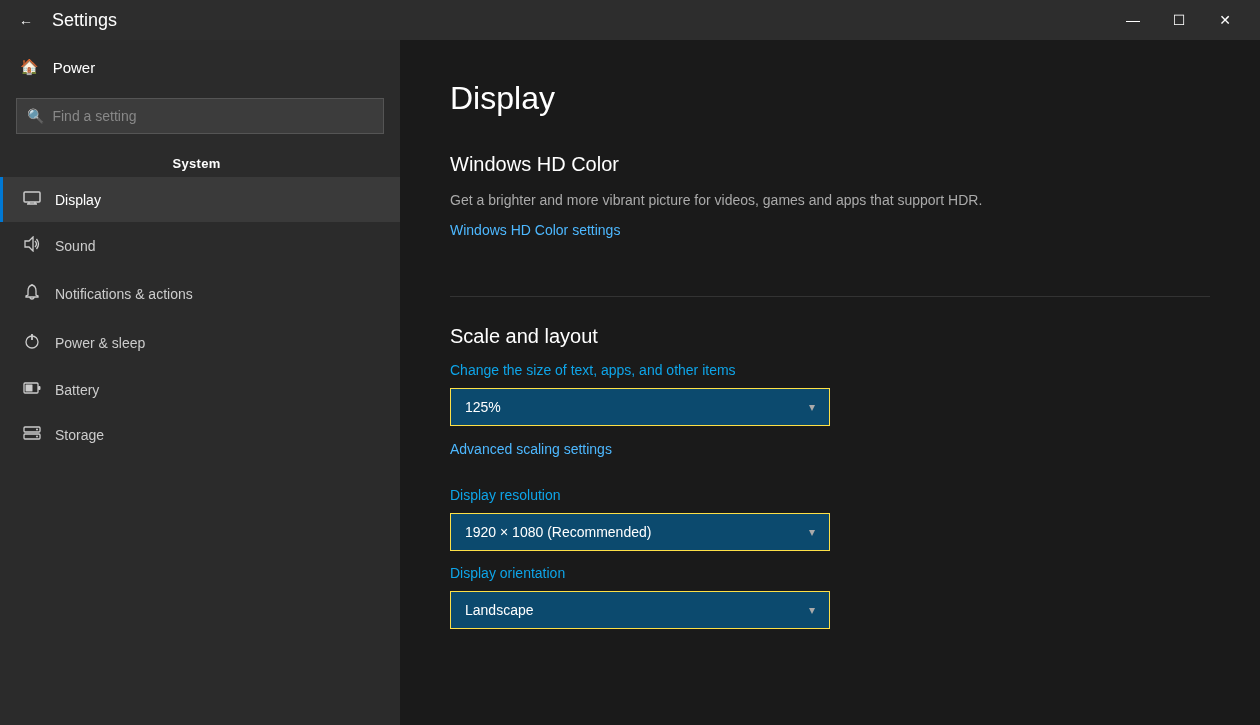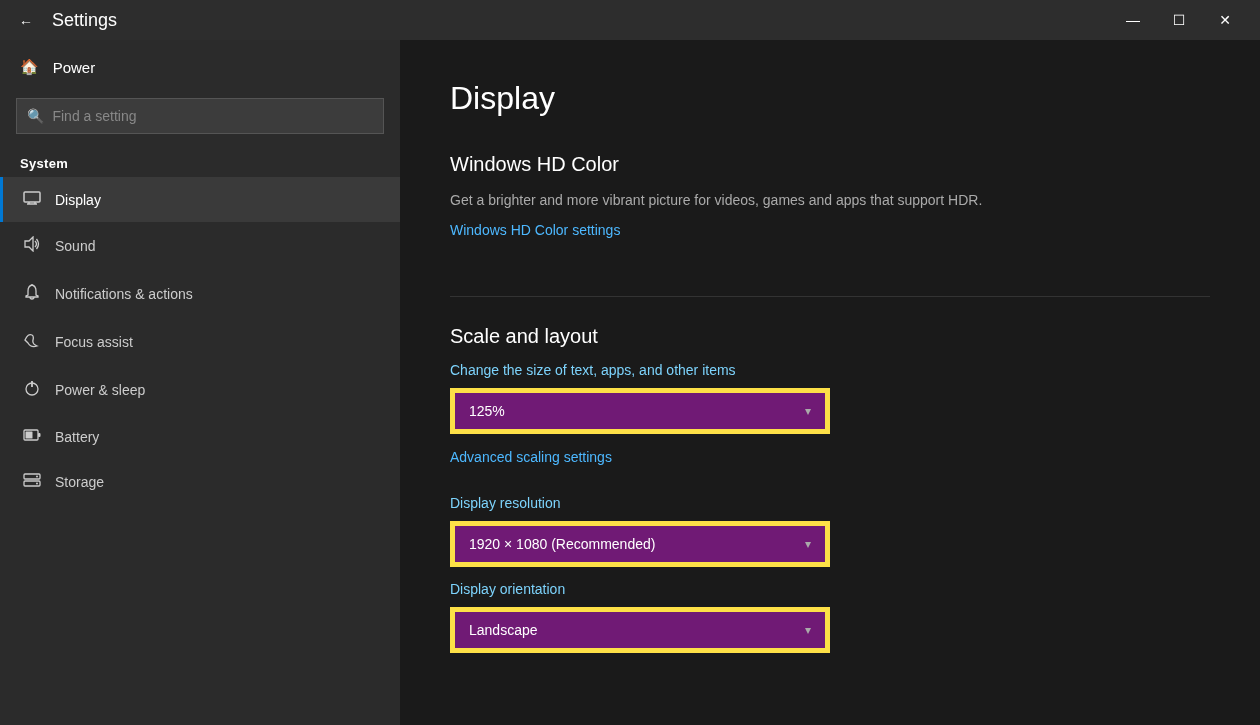--- a/index.html
+++ b/index.html
@@ -107,20 +107,21 @@
     .search-icon-svg {
       color: #888;
       font-size: 14px;
     }
     .sidebar-section-label {
       padding: 10px 27px 6px 20px;
       font-size: 13px;
       font-weight: 700;
       color: #ffffff;
       letter-spacing: 0.3px;
+      text-align: center;
     }
     .sidebar-item {
       display: flex;
       align-items: center;
       padding: 14px 20px;
       cursor: pointer;
       gap: 14px;
       font-size: 14px;
       color: #cccccc;
       position: relative;
@@ -171,29 +172,29 @@
       display: inline-block;
       margin-bottom: 30px;
     }
     .section-divider {
       height: 1px;
       background: #333;
       margin: 28px 0;
     }
     .setting-label {
       font-size: 14px;
-      color: #7dd3fc;
+      color: #0ea5e9;
       margin-bottom: 10px;
     }
     .dropdown-select {
       display: flex;
       align-items: center;
       justify-content: space-between;
-      background: #701a75;
-      border: 5px solid #fde047;
+      background: #0c4a6e;
+      border: 1px solid #fde047;
       padding: 10px 14px;
       width: 380px;
       cursor: pointer;
       margin-bottom: 14px;
       color: #ffffff;
       font-size: 14px;
     }
     .chevron {
       font-size: 12px;
       color: #aaaaaa;
@@ -257,28 +258,20 @@
     <div class="sidebar-item">
       <span class="sidebar-item-icon">
         <svg width="16" height="18" viewBox="0 0 16 18" fill="none">
           <path d="M8,1 Q8,1 8,2 Q4,3 4,8 L4,12 L2,13 L2,14 L14,14 L14,13 L12,12 L12,8 Q12,3 8,2 Q8,1 8,1Z" stroke="#cccccc" stroke-width="1.3" fill="none"></path>
           <path d="M6,14 Q6,16 8,16 Q10,16 10,14" stroke="#cccccc" stroke-width="1.3" fill="none"></path>
         </svg>
       </span>
       <span>Notifications &amp; actions</span>
     </div>
 
-    <div class="sidebar-item">
-      <span class="sidebar-item-icon">
-        <svg width="18" height="16" viewBox="0 0 18 16" fill="none">
-          <path d="M2,8 Q5,1 9,3 Q11,4 10,8 Q9,12 14,14 Q8,16 5,11 Q3,9 2,8Z" stroke="#cccccc" stroke-width="1.3" fill="none"></path>
-        </svg>
-      </span>
-      <span>Focus assist</span>
-    </div>
 
     <div class="sidebar-item">
       <span class="sidebar-item-icon">
         <svg width="16" height="18" viewBox="0 0 16 18" fill="none">
           <circle cx="8" cy="10" r="6" stroke="#cccccc" stroke-width="1.3" fill="none"></circle>
           <line x1="8" y1="2" x2="8" y2="8" stroke="#cccccc" stroke-width="1.8"></line>
         </svg>
       </span>
       <span>Power &amp; sleep</span>
     </div>

